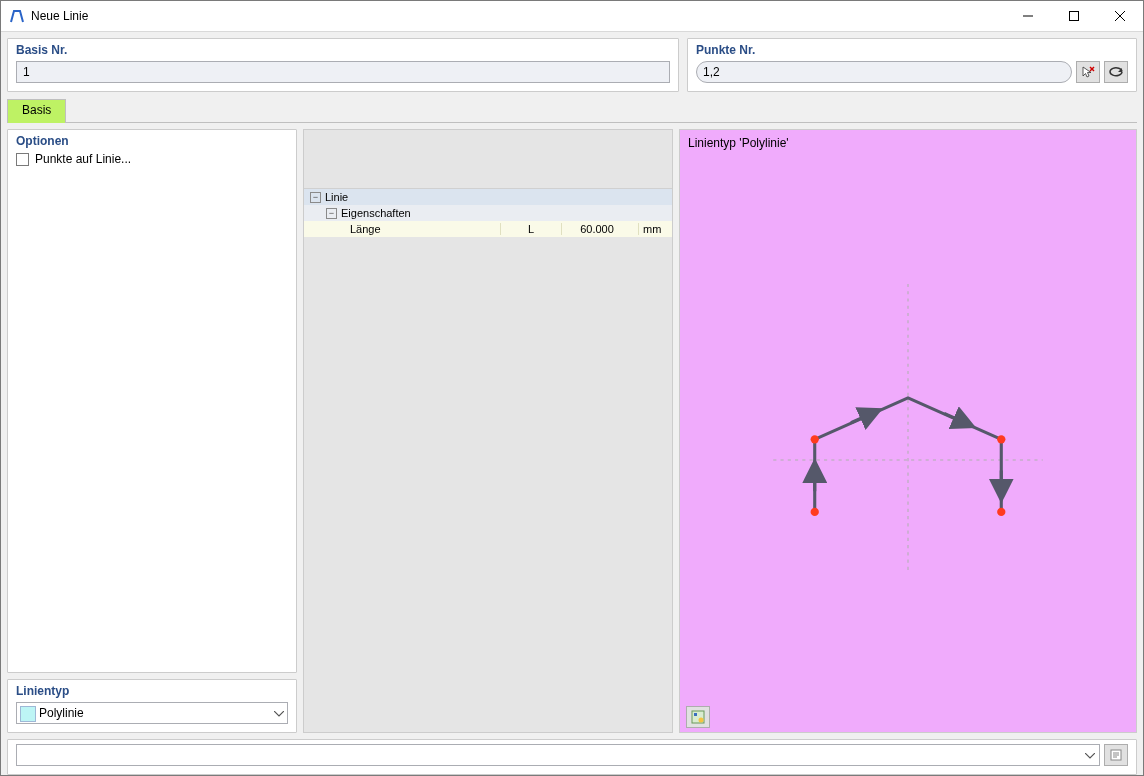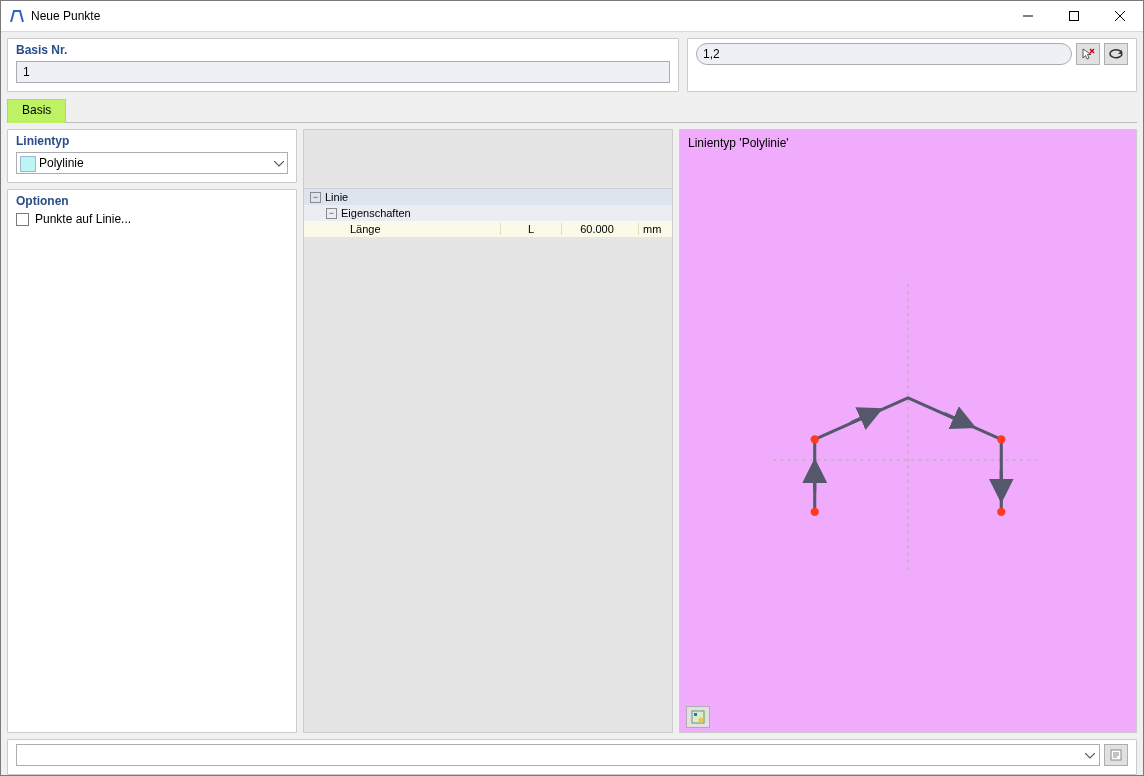--- a/index.html
+++ b/index.html
@@ -69,21 +69,21 @@
 <body>
 
 <div class="window">
 
   <div class="titlebar">
     <div class="app-icon">
       <svg width="16" height="16" viewBox="0 0 16 16">
           <path d="M2 14 L5 3 L11 3 L14 14" fill="none" stroke="#2a64c8" stroke-width="2"></path>
         </svg>
     </div>
-    <div class="title">Neue Punkte</div>
+    <div class="title">Neue Linie</div>
     <div class="spacer"></div>
     <div class="winbtn">
       <svg width="10" height="10">
           <line x1="0" y1="5" x2="10" y2="5" stroke="#000" stroke-width="1"></line>
         </svg>
     </div>
     <div class="winbtn">
       <svg width="10" height="10">
           <rect x="0.5" y="0.5" width="9" height="9" fill="none" stroke="#000" stroke-width="1"></rect>
         </svg>
@@ -97,20 +97,21 @@
   </div>
 
   <div class="content">
 
     <div class="top-row">
       <div class="group linie-nr-group">
         <div class="group-title">Basis Nr.</div>
         <input class="text-input" type="text" value="1" style="">
       </div>
       <div class="group punkte-nr-group">
+        <div class="group-title">Punkte Nr.</div>
         <div class="punkte-row">
           <input class="text-input" type="text" value="1,2" style="">
           <div class="iconbtn">
             <svg width="14" height="14">
               <path d="M2 2 L2 11 L4.5 8.5 L6 12 L8 11 L6.5 7.5 L10 7.5 Z" fill="#fff" stroke="#333" stroke-width="0.8"></path>
               <line x1="9" y1="2" x2="13" y2="6" stroke="#d00000" stroke-width="1.5"></line>
               <line x1="13" y1="2" x2="9" y2="6" stroke="#d00000" stroke-width="1.5"></line>
             </svg>
           </div>
           <div class="iconbtn">
@@ -125,41 +126,41 @@
 
     <div class="tabs-row">
       <div class="tabstrip">
         <div class="tab active">Basis</div>
       </div>
     </div>
 
     <div class="mid-row">
 
       <div class="left-col">
+        <div class="group optionen-group">
+          <div class="group-title">Optionen</div>
+          <div class="checkbox-row">
+            <div class="checkbox"></div>
+            <span>Punkte auf Linie...</span>
+          </div>
+        </div>
         <div class="group linientyp-group">
           <div class="group-title">Linientyp</div>
           <div class="select-wrap">
             <div class="select">
               <div class="swatch"></div>
               <span>Polylinie</span>
               <span class="caret">
                 <svg width="10" height="6">
                     <path d="M0 0 L5 5 L10 0" fill="none" stroke="#555" stroke-width="1.2"></path>
                   </svg>
               </span>
             </div>
           </div>
         </div>
-        <div class="group optionen-group">
-          <div class="group-title">Optionen</div>
-          <div class="checkbox-row">
-            <div class="checkbox"></div>
-            <span>Punkte auf Linie...</span>
-          </div>
-        </div>
       </div>
 
       <div class="center-col">
         <div class="center-spacer"></div>
         <div class="tree">
           <div class="tree-row tree-linie">
             <div class="tree-toggle">−</div>
             <span>Linie</span>
           </div>
           <div class="tree-row tree-eig">

